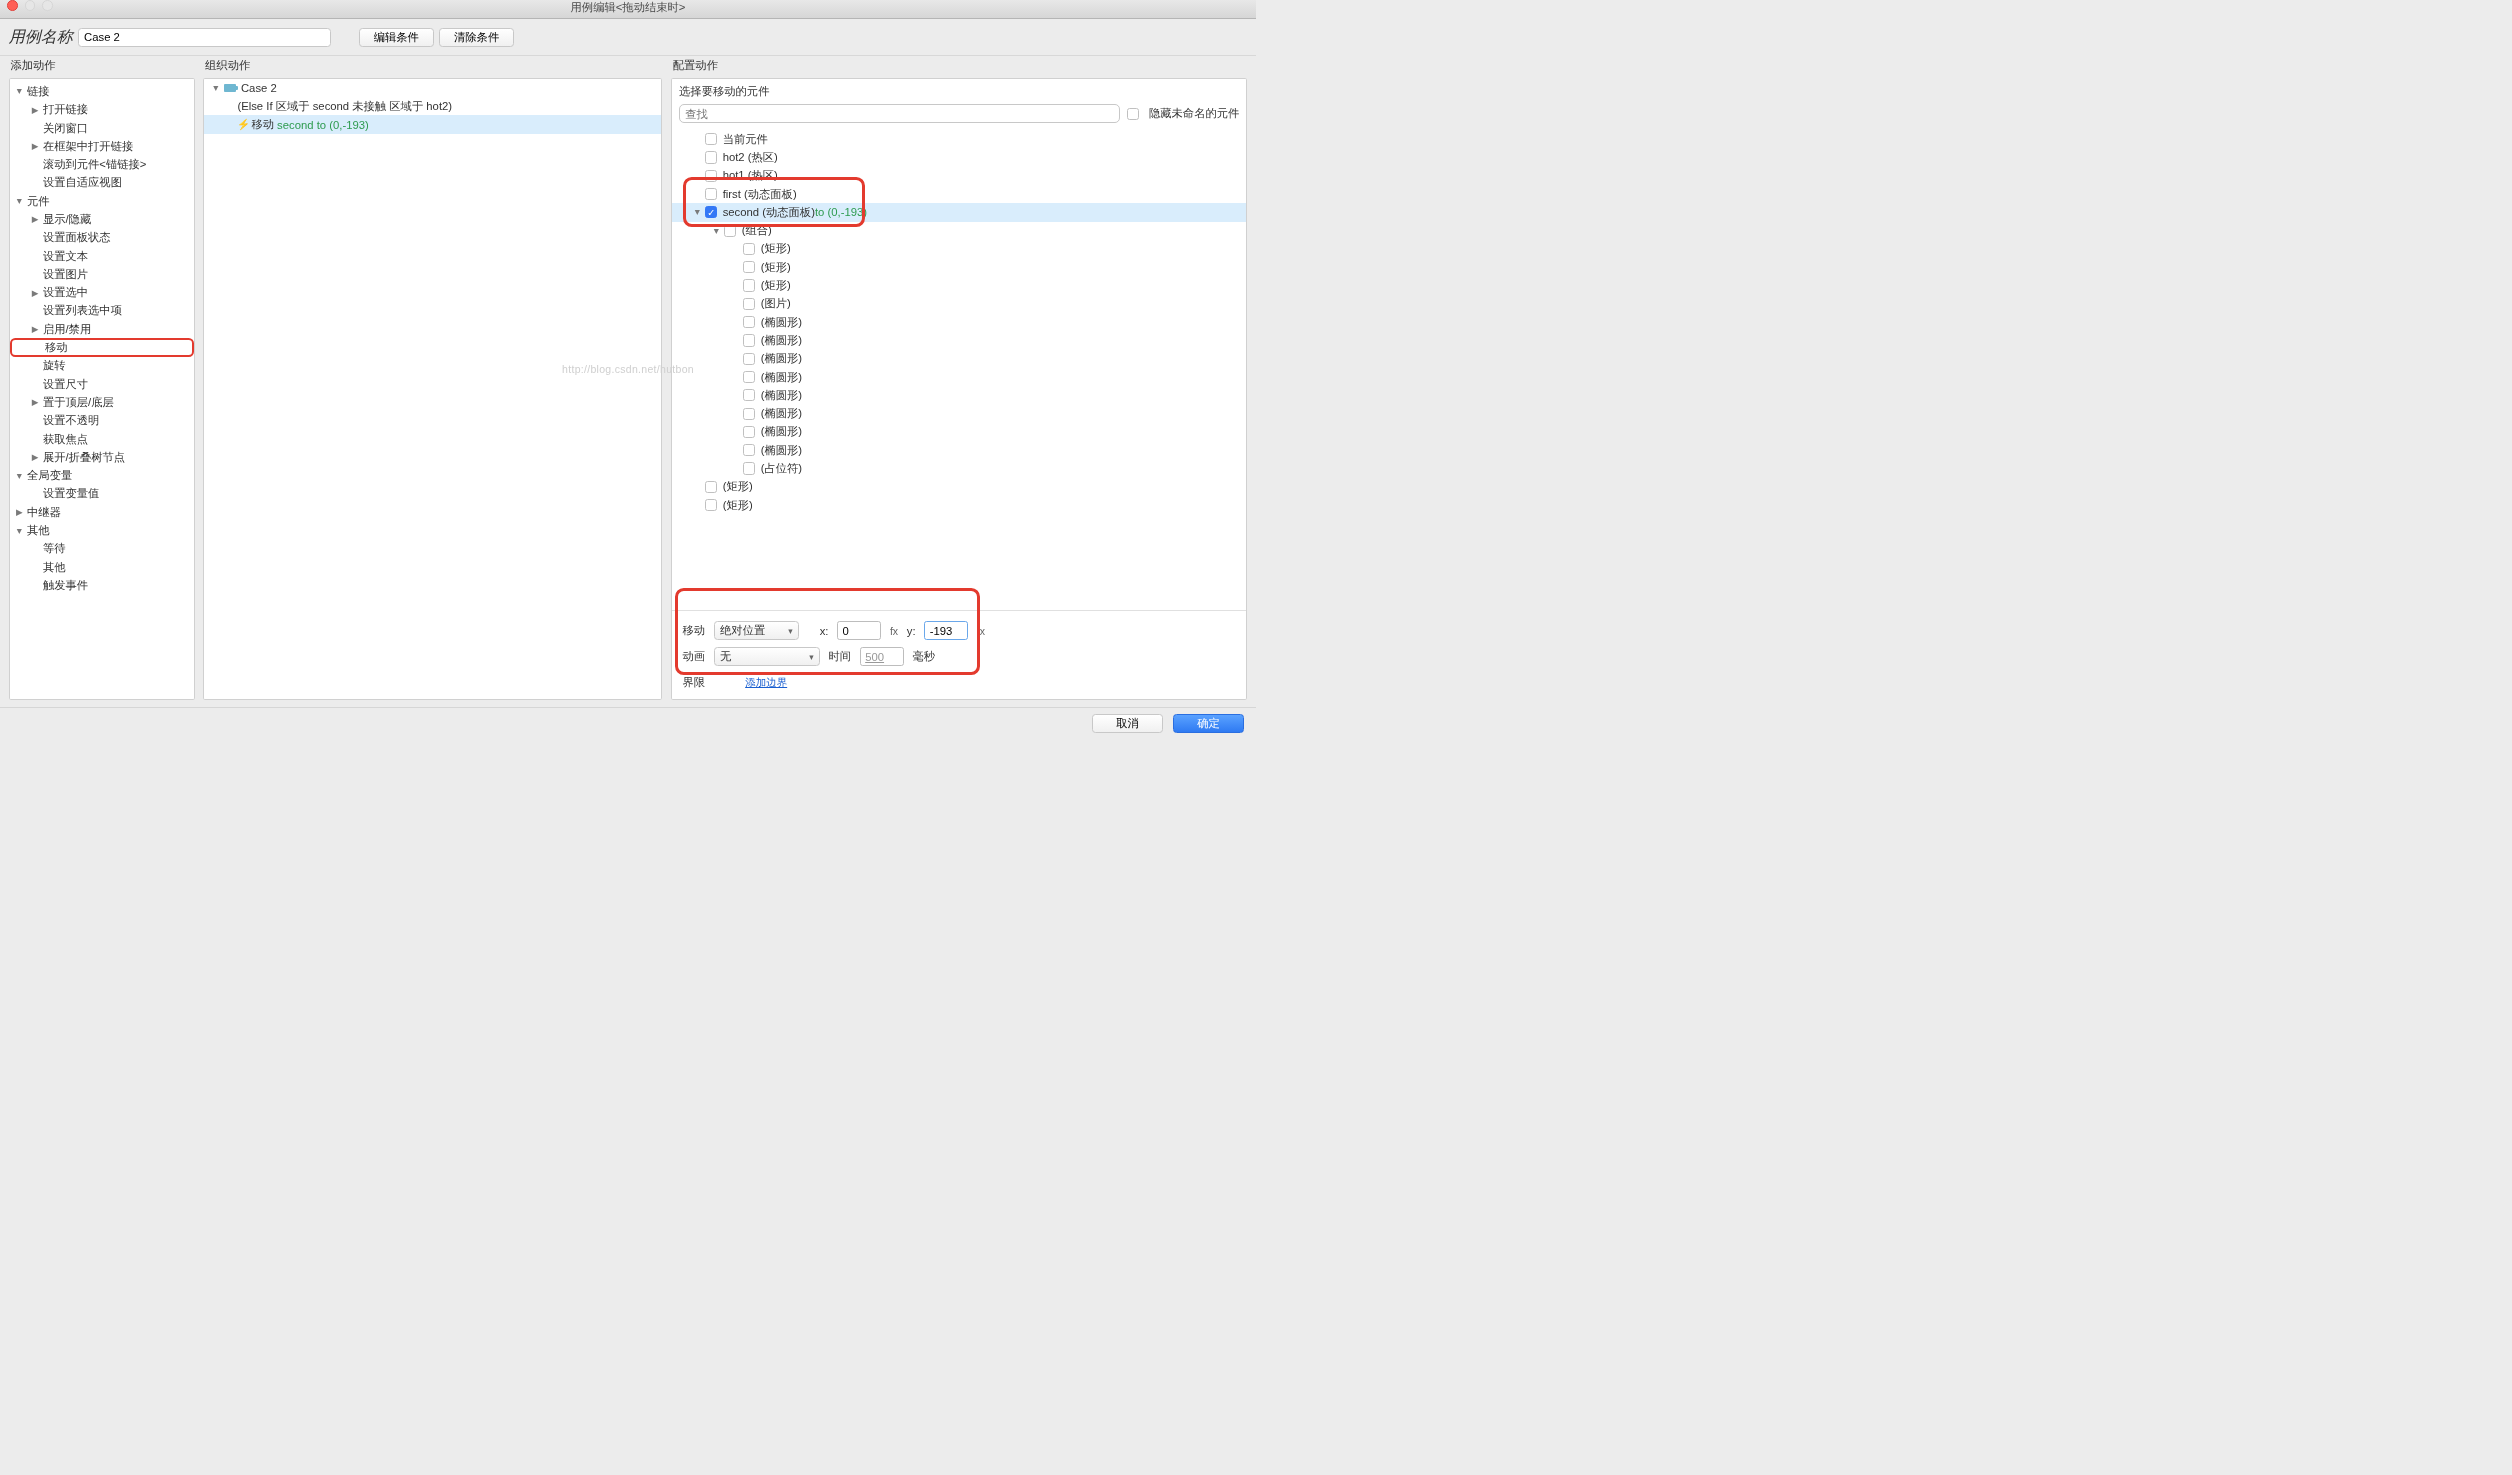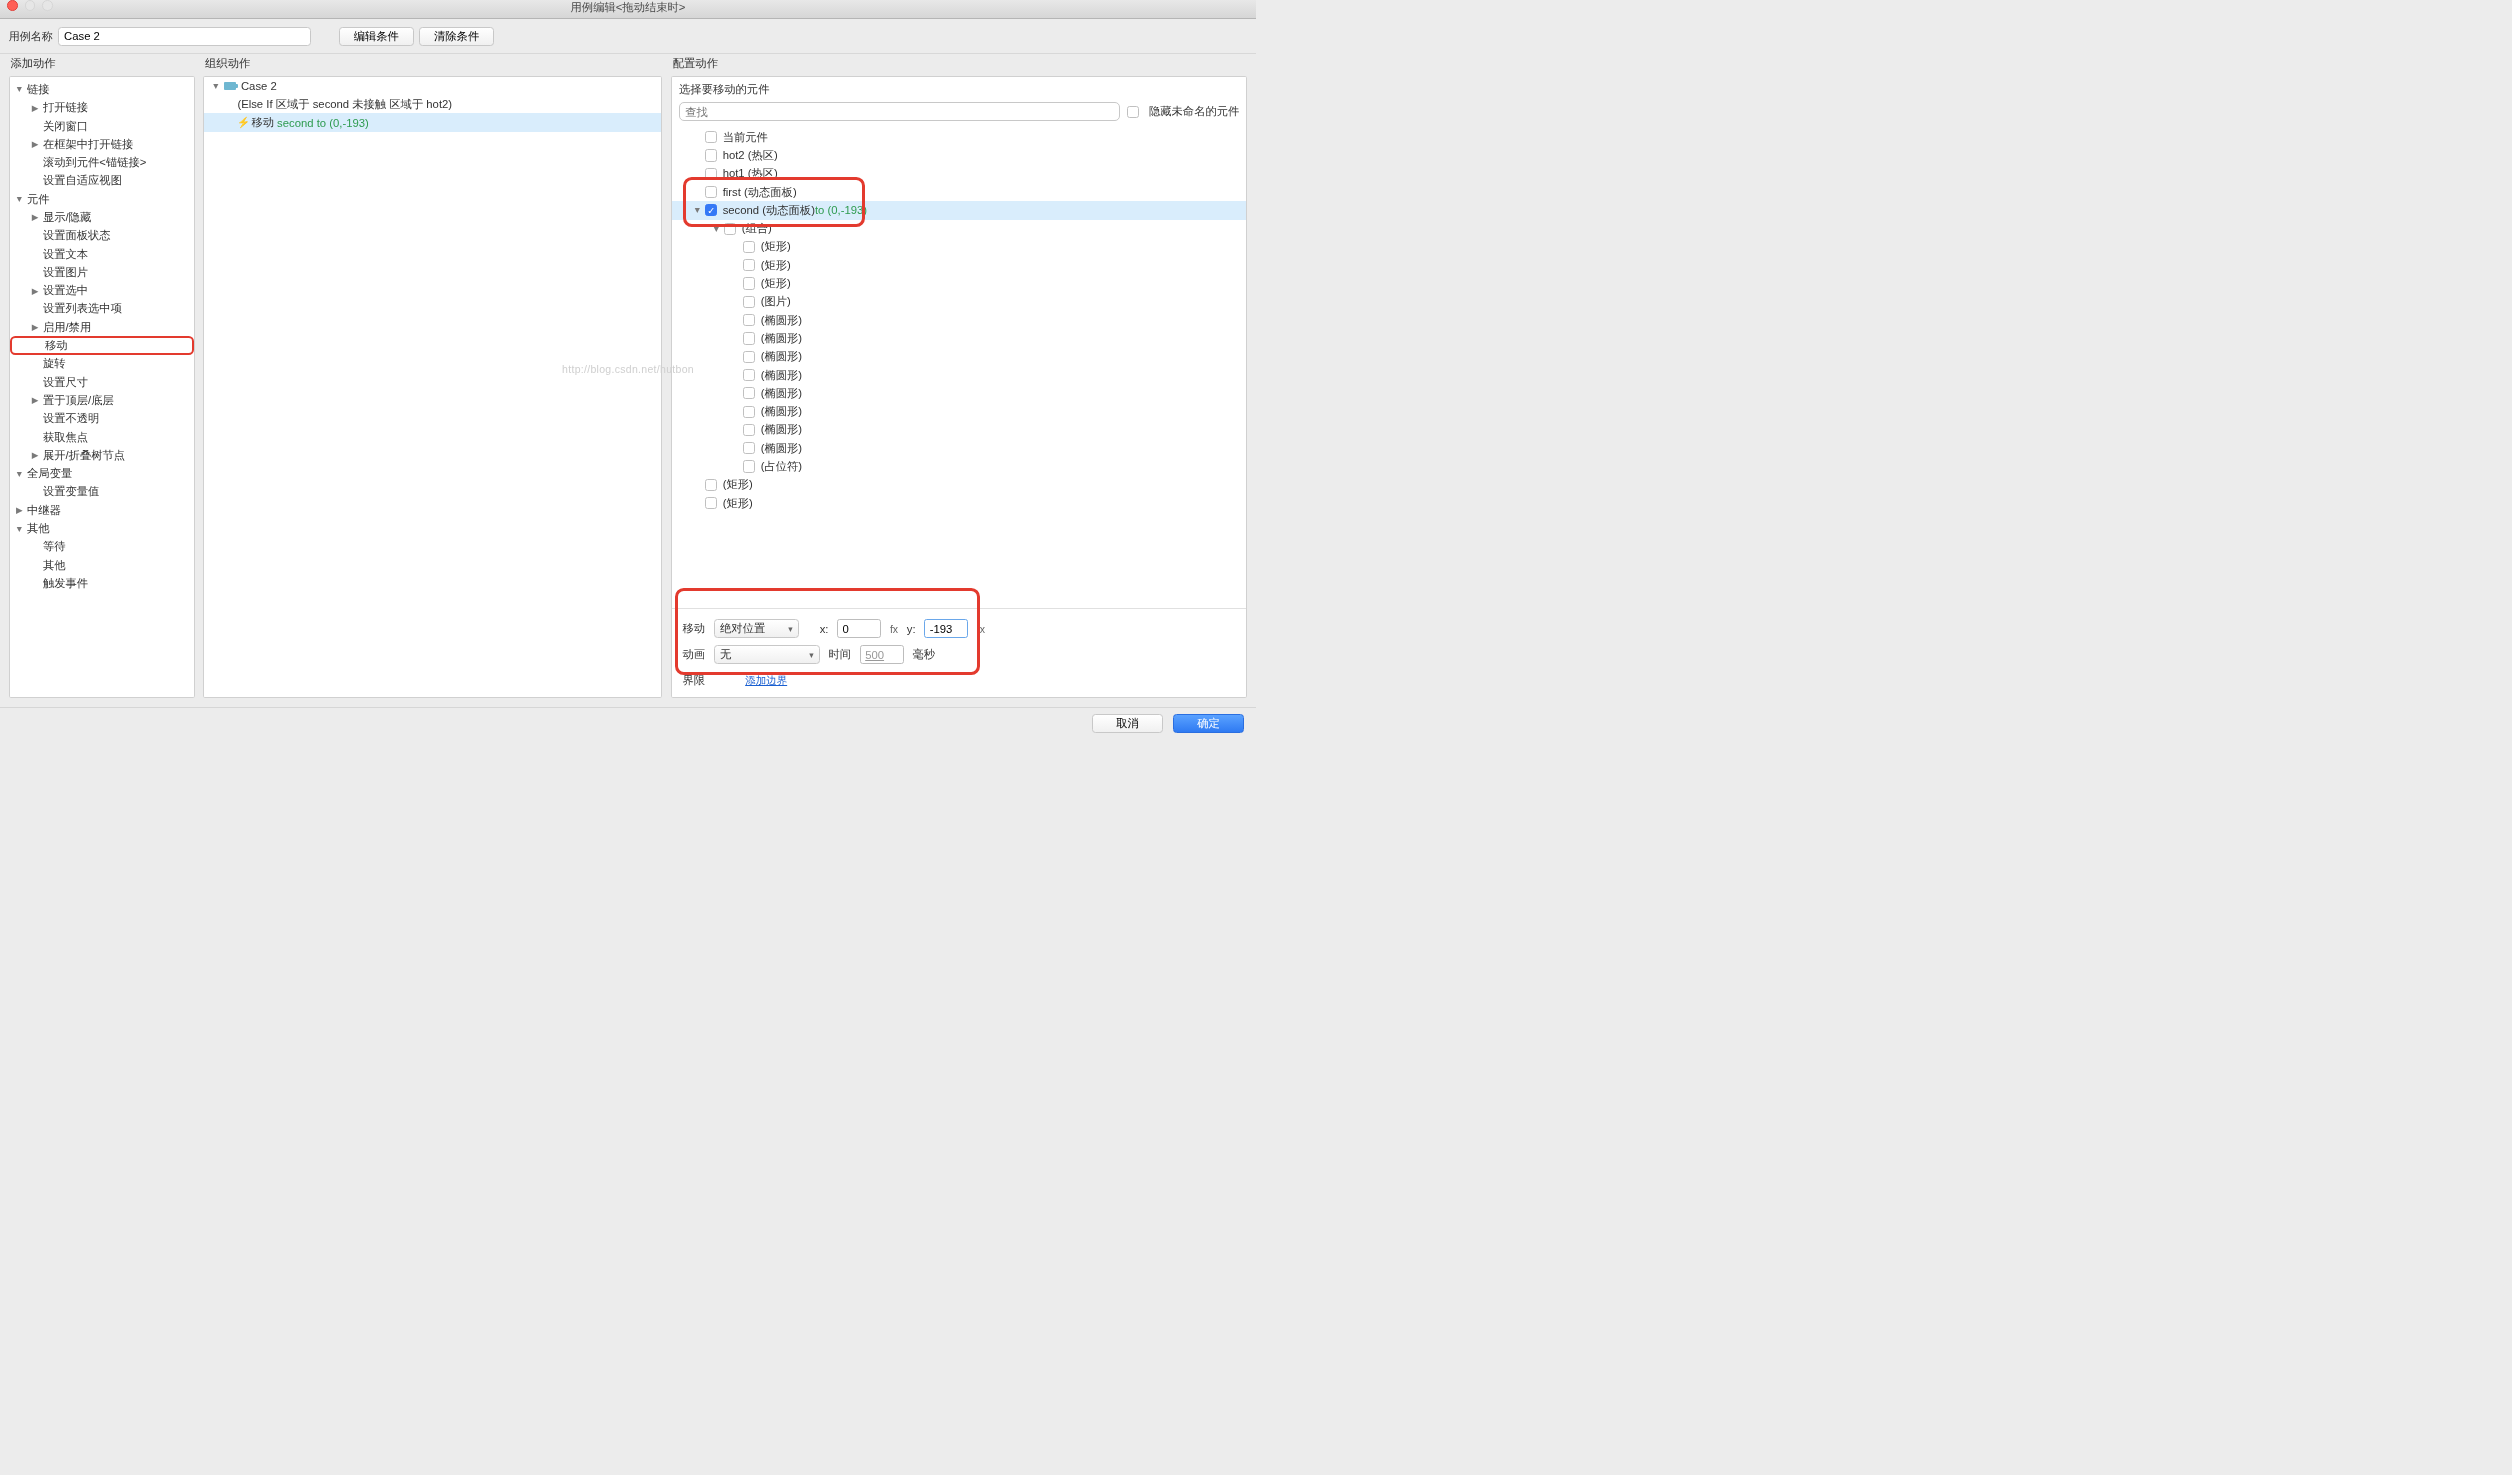--- a/index.html
+++ b/index.html
@@ -30,21 +30,21 @@
     .title-center {
       position: absolute; left: 0; right: 0; text-align: center;
       font-size: 11.3px; color: #4a4a4a;
     }
     .toolbar {
       background: #ececec;
       padding: 7.9px 8.7px 7px;
       display: flex; align-items: center; gap: 5.2px;
       border-bottom: 0.9px solid #d8d8d8;
     }
-    .label { font-size: 11px; }
+    .label { font-size: 16px; font-style: italic; }
     .mac-input {
       height: 19px; border: 0.9px solid #c8c8c8; border-radius: 3.5px;
       background: #fff; padding: 0 5.2px; font-size: 11.3px;
     }
     .mac-btn {
       height: 19px; border: 0.9px solid #c8c8c8; border-radius: 3.5px;
       background: linear-gradient(#fff,#f0f0f0);
       padding: 0 14px; font-size: 11.3px; cursor: default;
     }
     .columns {

